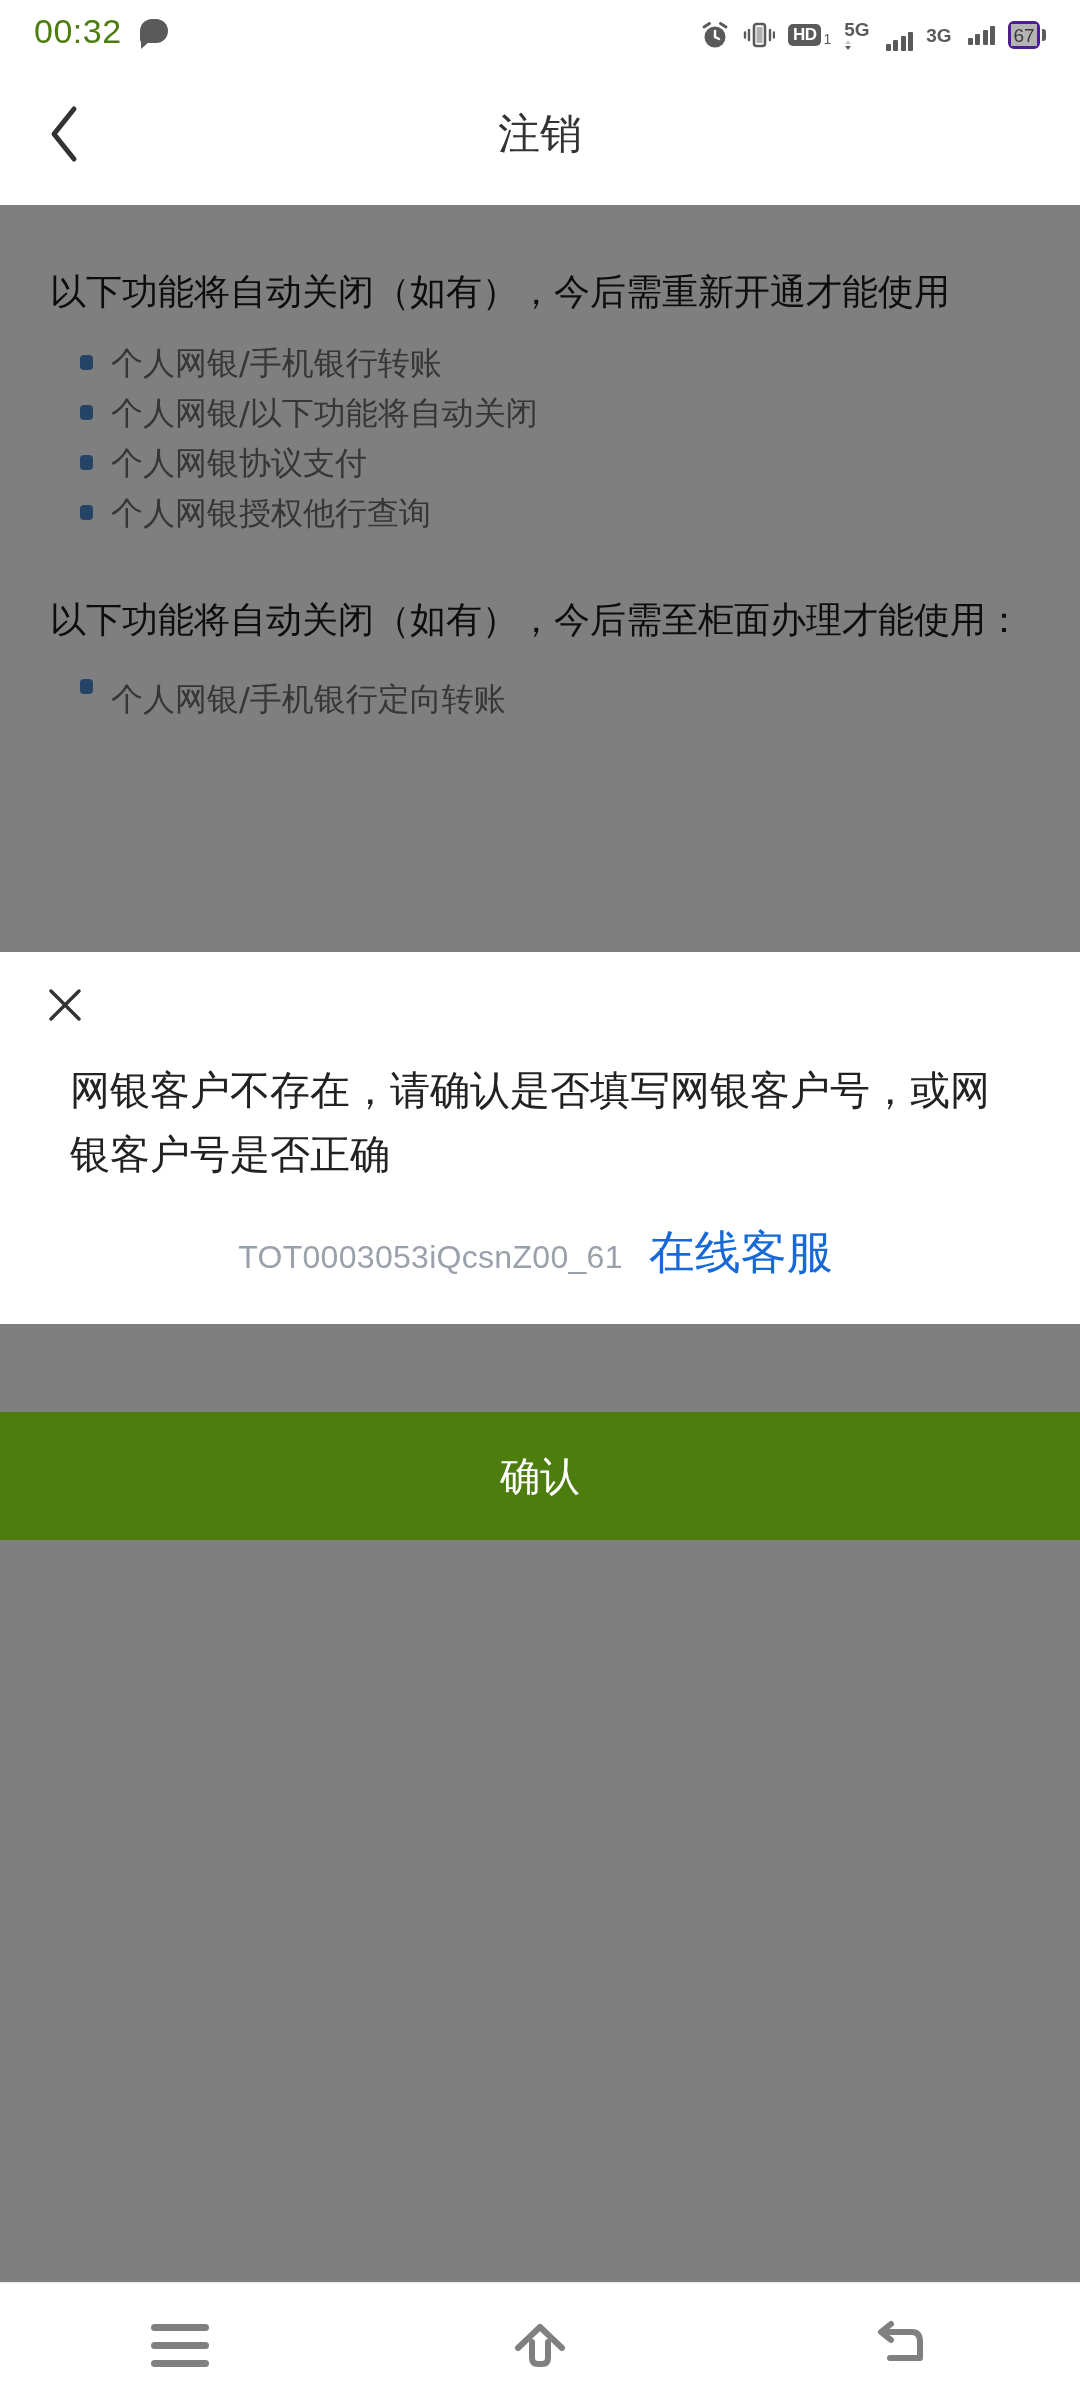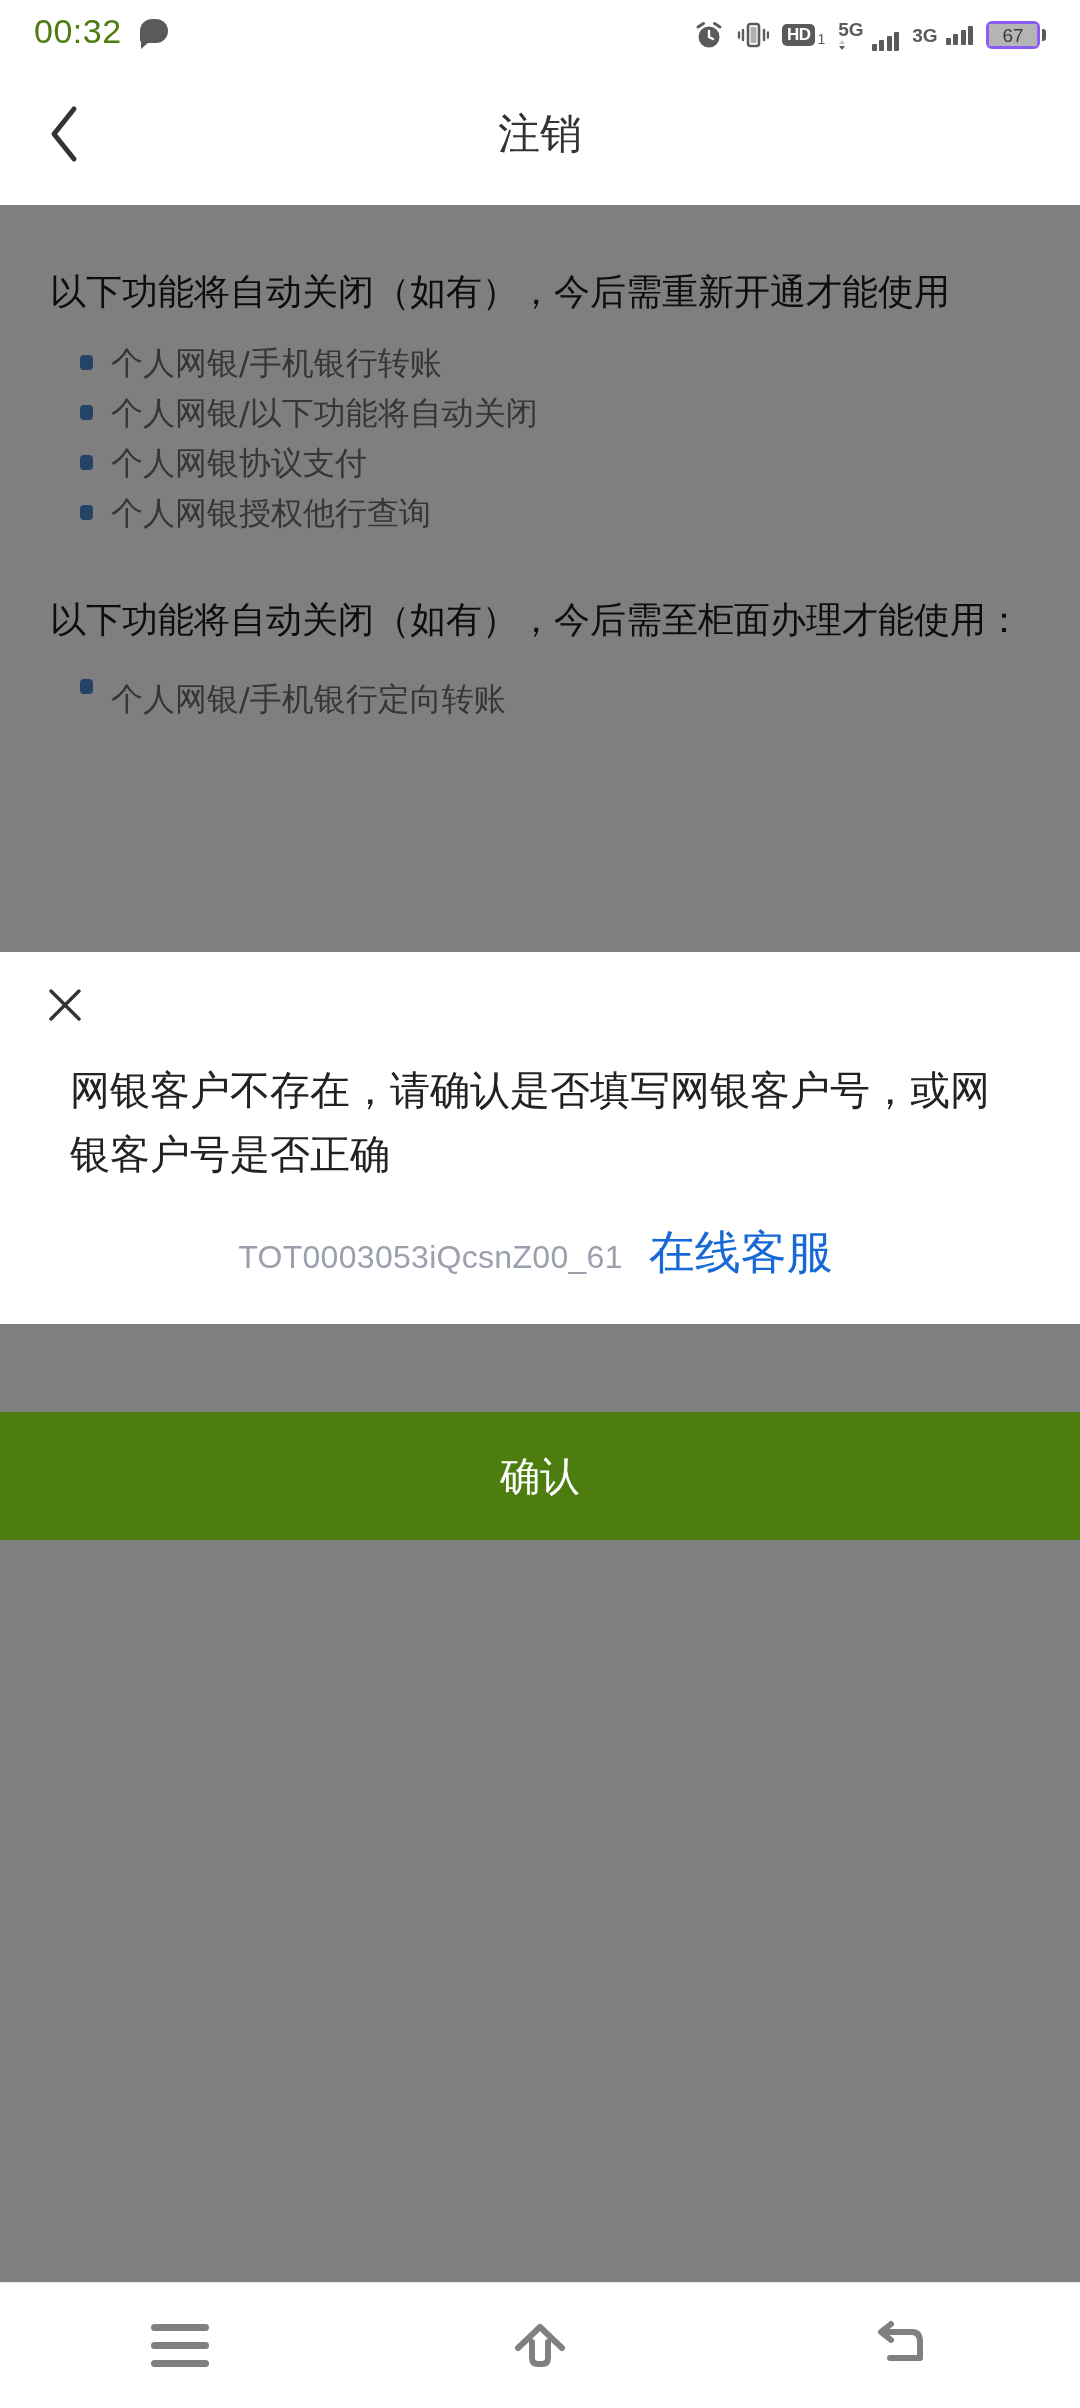--- a/index.html
+++ b/index.html
@@ -64,21 +64,21 @@
   .status-right svg { display: block; }
   .sig-label {
     font-size: 19px;
     font-weight: bold;
     color: #5a5a5a;
     line-height: 1;
   }
   .sig-group {
     display: flex;
     align-items: flex-end;
-    gap: 8px;
+    gap: 16px;
   }
   .sig-stack {
     display: flex;
     flex-direction: column;
     align-items: flex-start;
     justify-content: flex-end;
   }
   .bars { display: flex; align-items: flex-end; gap: 2.5px; }
   .bars i {
     display: block;
@@ -104,23 +104,23 @@
     padding: 2px 5px 3px 5px;
     line-height: 1;
     letter-spacing: -0.5px;
   }
   .hd-sub { font-size: 14px; color: #5a5a5a; line-height: 1; }
   .battery {
     display: flex;
     align-items: center;
   }
   .battery-body {
-    width: 54px;
+    width: 32px;
     height: 28px;
-    border: 3px solid #8b5cf6;
+    border: 3px solid #4c1d95;
     border-radius: 6px;
     display: flex;
     justify-content: center;
     box-sizing: border-box;
   }
   .battery-fill {
     background: #b4b4b4;
     width: 100%;
     height: 100%;
     display: flex;

